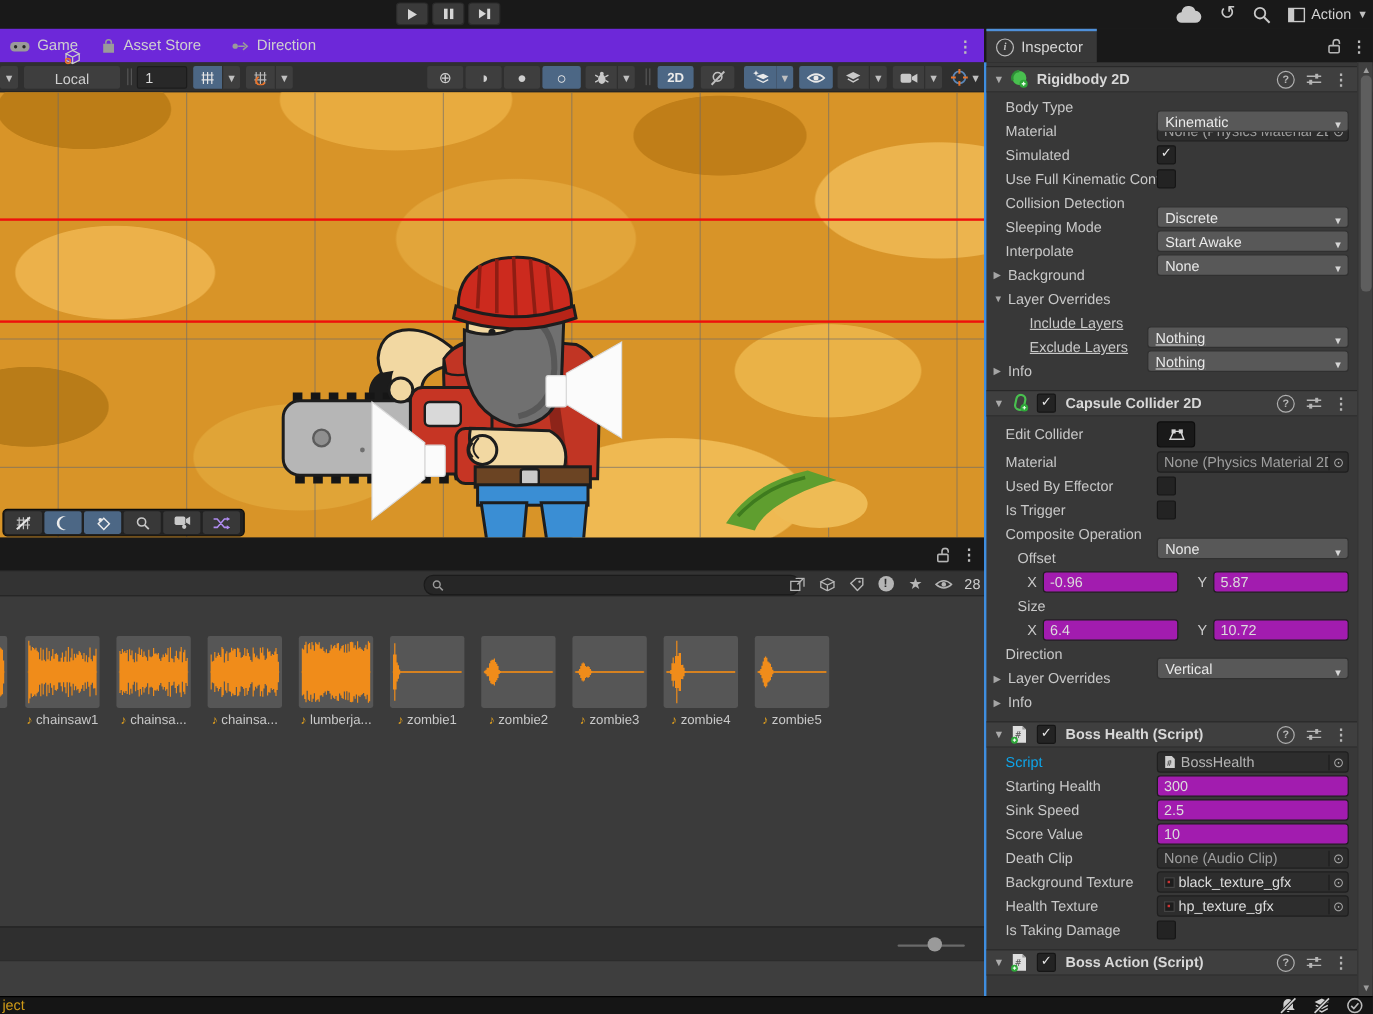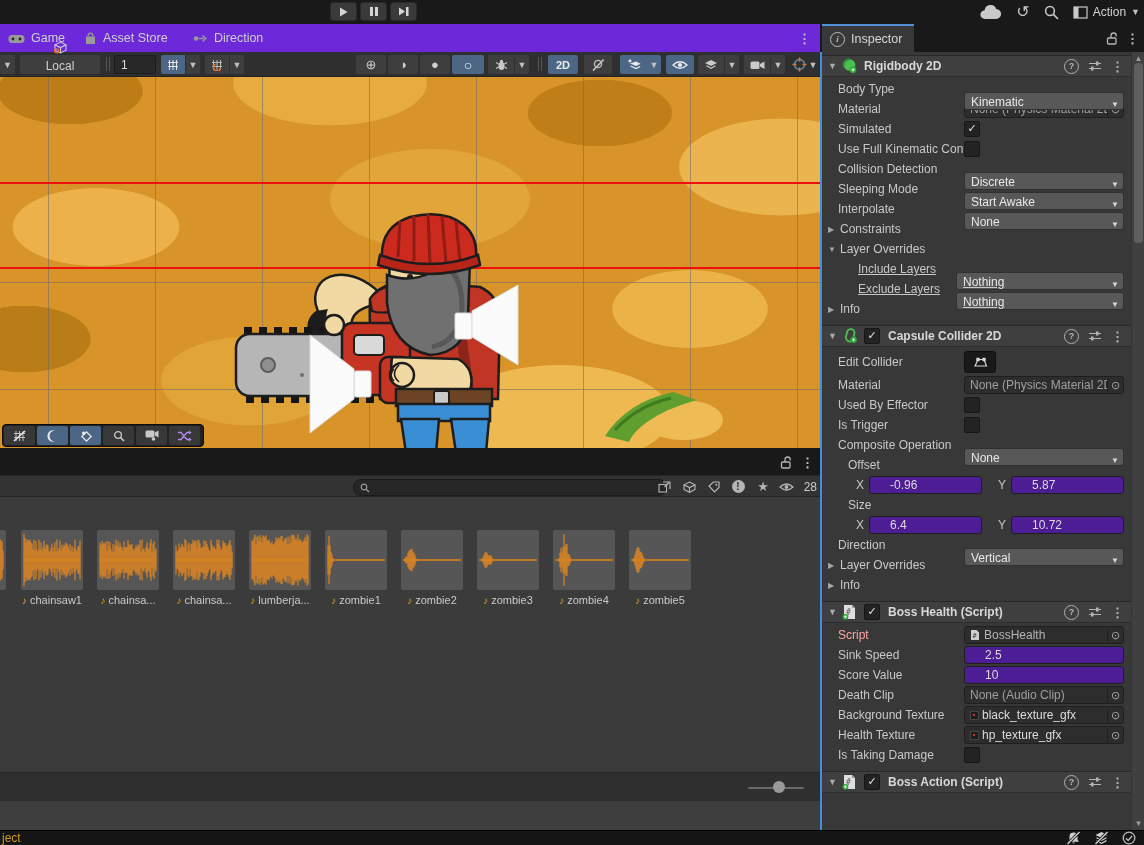--- a/index.html
+++ b/index.html
@@ -92,35 +92,35 @@
   .ctitle{font-weight:bold;color:#d8d8d8;margin-left:2px;}
   .hr-icons{margin-left:auto;display:flex;align-items:center;gap:9px;margin-right:14px;}
   .hico{color:#b5b5b5;display:flex;align-items:center;justify-content:center;}
   .hico.q{width:13px;height:13px;border:1.2px solid #b0b0b0;border-radius:50%;font-size:9px;font-weight:bold;}
   .irow{display:flex;align-items:center;height:20px;padding:0 20px 0 16px;}
   .irow.eb{height:26px;}
   .irow.ind{padding-left:36px;text-decoration:underline;}
   .irow.vec{padding-left:34px;}
   .ilab{width:126px;flex:none;overflow:hidden;white-space:nowrap;color:#c8c8c8;}
   .ind .ilab{width:98px;}
-  .ilab.dim{color:#fca5a5;}
+  .ilab.dim{color:#0ea5e9;}
   .sub .ilab{padding-left:10px;}
   .dd{flex:1;background:#585858;border:1px solid #303030;border-radius:3px;height:16px;display:flex;
       align-items:flex-end;padding:0 14px 0 6px;color:#e8e8e8;position:relative;overflow:hidden;white-space:nowrap;margin-top:24px;}
   .dd .arr{position:absolute;right:4px;font-size:8px;color:#d6d6d6;}
   .obj{flex:1;background:#2d2d2d;border:1px solid #1f1f1f;border-radius:3px;height:16px;display:flex;
        align-items:center;padding-left:5px;color:#9f9f9f;overflow:hidden;}
   .obj .val{flex:1;white-space:nowrap;overflow:hidden;}
   .obj.assigned .val{color:#dcdcdc;}
   .obj .pick{width:15px;flex:none;border-left:1px solid #1f1f1f;text-align:center;color:#a8a8a8;font-size:11px;}
   .mini{width:7px;height:7px;background:#1d1d1d;border:1px solid #444;margin-right:3px;flex:none;position:relative;}
   .mini:after{content:"";position:absolute;left:2px;top:2px;width:2px;height:2px;background:#c33;}
   .doc{margin-right:4px;flex:none;display:flex;}
-  .tfield{flex:1;background:#4c1d95;border:1px solid #1e1e1e;border-radius:3px;height:16px;display:flex;
-          align-items:center;padding:0 20px;color:#dcdcdc;overflow:hidden;}
+  .tfield{flex:1;background:#a21caf;border:1px solid #1e1e1e;border-radius:3px;height:16px;display:flex;
+          align-items:center;padding:0 5px;color:#dcdcdc;overflow:hidden;}
   .chkbox{width:14px;height:14px;background:#232323;border:1px solid #161616;border-radius:2px;color:#e6e6e6;
           font-size:11px;line-height:13px;text-align:center;flex:none;}
   .axis{width:13px;flex:none;color:#c8c8c8;}
   .axis.ay{margin-left:16px;}
   .farr{width:12px;font-size:8px;color:#a5a5a5;flex:none;}
   .fo{padding-left:6px;}
   .folab{color:#c8c8c8;}
   .ebtn{width:30px;height:20px;background:#191919;border:1px solid #0e0e0e;border-radius:3px;display:flex;
         align-items:center;justify-content:center;}
   .scrollbar{left:1131px;top:52px;width:13px;height:778px;background:#404040;border-left:1px solid #343434;box-sizing:border-box;}
@@ -735,21 +735,21 @@
           </div>
           <div class="irow">
             <span class="ilab">Interpolate</span>
             <span class="dd">
               <span class="ddv">None</span>
               <span class="arr">▼</span>
             </span>
           </div>
           <div class="irow fo">
             <span class="farr">▶</span>
-            <span class="folab">Constraints</span>
+            <span class="folab">Background</span>
           </div>
           <div class="irow fo">
             <span class="farr">▼</span>
             <span class="folab">Layer Overrides</span>
           </div>
           <div class="irow ind">
             <span class="ilab">Include Layers</span>
             <span class="dd">
               <span class="ddv">Nothing</span>
               <span class="arr">▼</span>
@@ -896,20 +896,24 @@
                 <svg width="10" height="12">
                   <path d="M1 1 h5.5 l2.5 2.5 v7.5 h-8 Z" fill="#cfcfcf"></path>
                   <text x="2.4" y="9" font-size="7" fill="#444" font-family="DejaVu Sans Mono, monospace">#</text>
                 </svg>
               </span>
               <span class="val" style="color: rgb(181, 181, 181);">BossHealth</span>
               <span class="pick">⊙</span>
             </span>
           </div>
           <div class="irow">
+            <span class="ilab">Starting Health</span>
+            <span class="tfield">300</span>
+          </div>
+          <div class="irow">
             <span class="ilab">Sink Speed</span>
             <span class="tfield">2.5</span>
           </div>
           <div class="irow">
             <span class="ilab">Score Value</span>
             <span class="tfield">10</span>
           </div>
           <div class="irow">
             <span class="ilab">Death Clip</span>
             <span class="obj">

